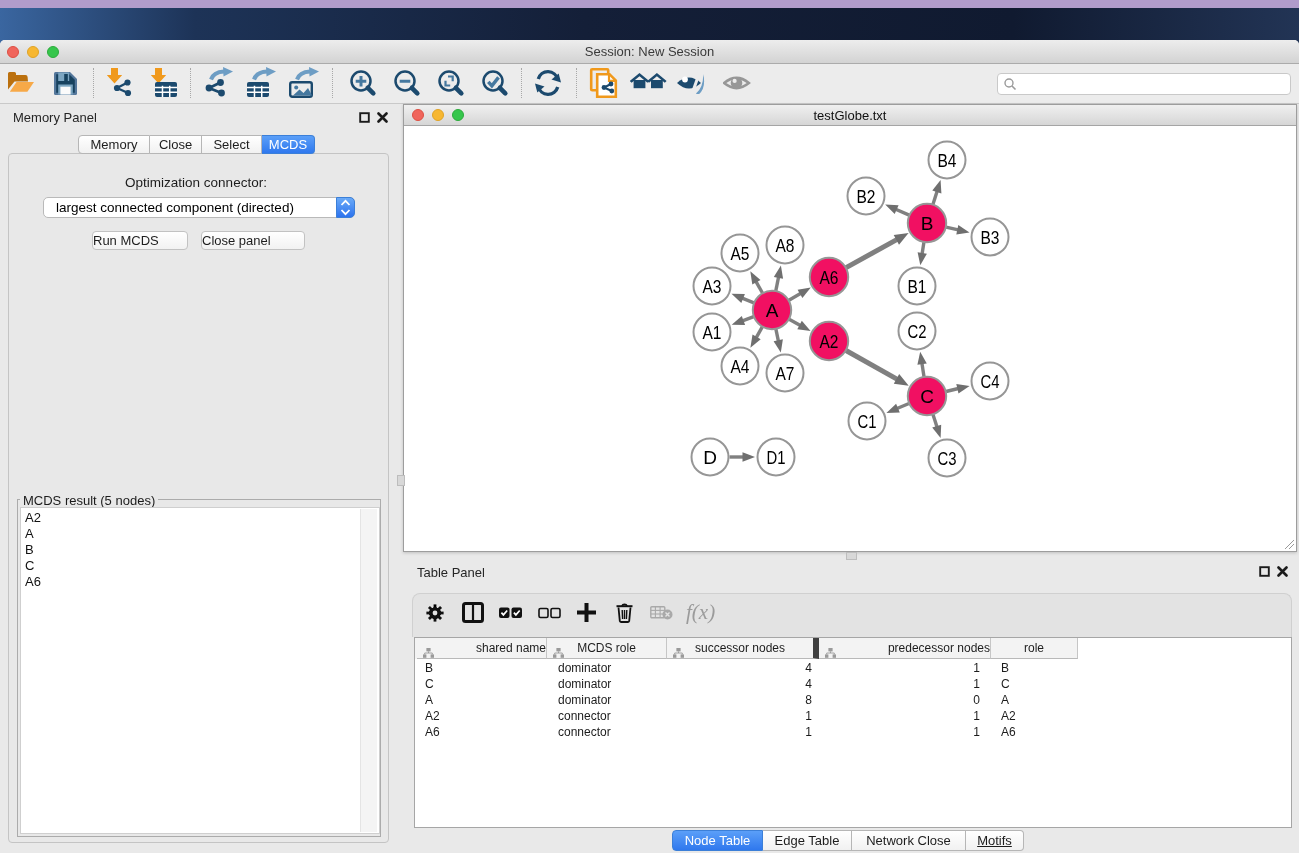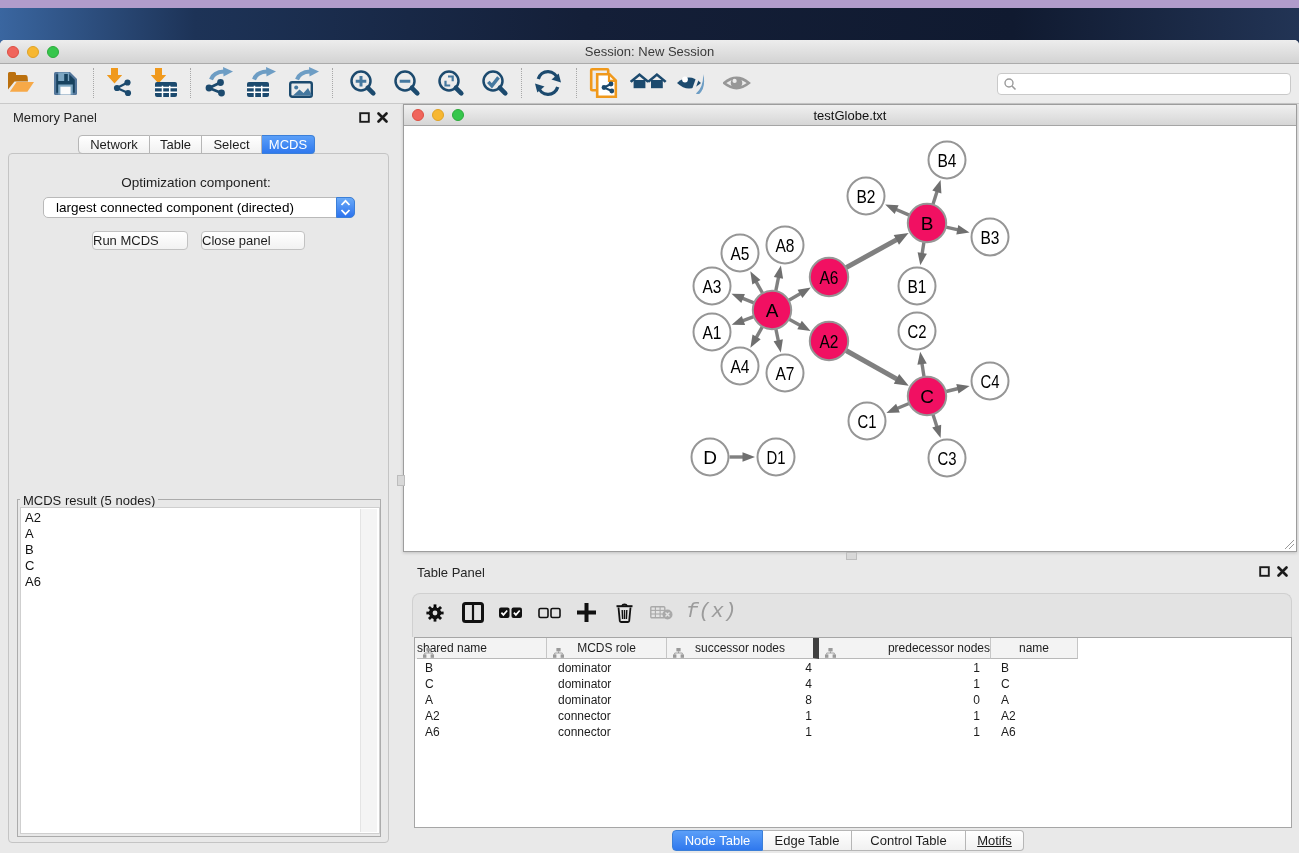--- a/index.html
+++ b/index.html
@@ -181,26 +181,26 @@
       </svg>
     </div>
 <div class="cpanel">
 <div class="abs" style="left:13px;top:6px;font-size:13px;color:#262626;">Memory Panel</div>
 <svg class="abs" style="left:359px;top:8px;" width="30" height="12" viewBox="0 0 30 12">
         <rect x="1.2" y="1.2" width="8.6" height="8.6" fill="none" stroke="#1b1b1b" stroke-width="1.9"></rect>
         <path d="M19.5,1.5 L27.5,9.5 M27.5,1.5 L19.5,9.5" stroke="#1b1b1b" stroke-width="2.6" stroke-linecap="round"></path>
       </svg>
 <div class="abs" style="left:8px;top:49px;width:379px;height:688px;background:#e8e8e8;border:1px solid #c4c4c4;border-radius:4px;"></div>
 <div class="abs" style="left:78px;top:31px;display:flex;">
-        <div class="tab" style="border-left:1px solid #b6b6b6;border-radius:4px 0 0 4px;width:70px;">Network</div>
-        <div class="tab" style="width:51px;">Table</div>
+        <div class="tab" style="border-left:1px solid #b6b6b6;border-radius:4px 0 0 4px;width:70px;">Memory</div>
+        <div class="tab" style="width:51px;">Close</div>
         <div class="tab" style="width:59px;">Select</div>
         <div class="tab sel" style="border-radius:0 4px 4px 0;width:52px;">MCDS</div>
       </div>
-<div class="abs" style="left:0;top:71px;width:392px;text-align:center;font-size:13.5px;color:#1d1d1d;">Optimization component:</div>
+<div class="abs" style="left:0;top:71px;width:392px;text-align:center;font-size:13.5px;color:#1d1d1d;">Optimization connector:</div>
 <div class="abs" style="left:43px;top:93px;width:312px;height:21px;background:#fff;border:1px solid #b9b9b9;border-radius:5px;box-sizing:border-box;"></div>
 <div class="abs" style="left:56px;top:96px;font-size:13.5px;color:#000000;">largest connected component (directed)</div>
 <div class="abs" style="left:336px;top:93px;width:19px;height:21px;background:linear-gradient(#6aaaf8,#2d73ee);border-radius:0 5px 5px 0;box-sizing:border-box;border:1px solid #3b7fd8;"><svg width="17" height="19" viewBox="0 0 17 19">
           <path d="M4.5,7 L8.5,2.8 L12.5,7" fill="none" stroke="#fff" stroke-width="1.8"></path>
           <path d="M4.5,12 L8.5,16.2 L12.5,12" fill="none" stroke="#fff" stroke-width="1.8"></path>
         </svg></div>
 <div class="btn" style="left:92px;top:127px;width:96px;height:19px;line-height:18px;">Run MCDS</div>
 <div class="btn" style="left:201px;top:127px;width:104px;height:19px;line-height:18px;">Close panel</div>
 <div class="abs" style="left:17px;top:395px;width:364px;height:338px;border:1px solid #ababab;box-sizing:border-box;"></div>
 <div class="abs" style="left:20px;top:389px;background:#e8e8e8;padding:0 3px;font-size:13px;color:#1b1b1b;">MCDS result (5 nodes)</div>
@@ -376,23 +376,23 @@
       <rect x="0.8" y="0.8" width="14" height="11" rx="1" fill="none" stroke="#a9a9a9" stroke-width="1.4"></rect>
       <g stroke="#a9a9a9" stroke-width="1.1">
         <line x1="0.8" y1="4.4" x2="14.8" y2="4.4"></line>
         <line x1="0.8" y1="8" x2="14.8" y2="8"></line>
         <line x1="5.4" y1="0.8" x2="5.4" y2="11.8"></line>
         <line x1="10.1" y1="0.8" x2="10.1" y2="11.8"></line>
       </g>
       <circle cx="17.5" cy="8.5" r="5" fill="#a9a9a9"></circle>
       <path d="M15.5,6.5 l4,4 M19.5,6.5 l-4,4" stroke="#e3e3e3" stroke-width="1.4"></path>
     </svg>
-<div class="abs" style="left:686px;top:560px;font-family:Liberation Mono, monospace;font-style:italic;font-size:21px;color:#9b9b9b;">f(x)</div>
+<div class="abs" style="left:686px;top:560px;font-family:Liberation Serif, serif;font-style:italic;font-size:21px;color:#9b9b9b;">f(x)</div>
 <div class="abs" style="left:414px;top:597px;width:878px;height:191px;background:#fff;border:1px solid #a6a6a6;box-sizing:border-box;"></div>
-<div class="abs" style="left:417px;top:598px;width:130px;height:21px;background:#f3f3f3;border-right:1px solid #c6c6c6;border-bottom:1px solid #b9b9b9;box-sizing:border-box;text-align:left;font-size:12px;color:#1d1d1d;line-height:20px;"><span style="position:absolute;left:6px;top:5px;"><svg width="11" height="10" viewBox="0 0 11 10" style="vertical-align:-1px;">
+<div class="abs" style="left:417px;top:598px;width:130px;height:21px;background:#f3f3f3;border-right:1px solid #c6c6c6;border-bottom:1px solid #b9b9b9;box-sizing:border-box;text-align:right;font-size:12px;color:#1d1d1d;line-height:20px;"><span style="position:absolute;left:6px;top:5px;"><svg width="11" height="10" viewBox="0 0 11 10" style="vertical-align:-1px;">
           <g fill="#9a9a9a">
             <rect x="3.4" y="0" width="4.2" height="3.4"></rect>
             <rect x="0" y="6.4" width="3.4" height="3.4"></rect>
             <rect x="7.6" y="6.4" width="3.4" height="3.4"></rect>
           </g>
           <g stroke="#9a9a9a" stroke-width="0.9" fill="none">
             <path d="M1.7,6.4 V5 H9.3 V6.4 M5.5,3.4 V5"></path>
           </g>
         </svg></span>shared name</div>
 <div class="abs" style="left:547px;top:598px;width:120px;height:21px;background:#f3f3f3;border-right:1px solid #c6c6c6;border-bottom:1px solid #b9b9b9;box-sizing:border-box;text-align:center;font-size:12px;color:#1d1d1d;line-height:20px;"><span style="position:absolute;left:6px;top:5px;"><svg width="11" height="10" viewBox="0 0 11 10" style="vertical-align:-1px;">
@@ -418,21 +418,21 @@
 <div class="abs" style="left:819px;top:598px;width:172px;height:21px;background:#f3f3f3;border-right:1px solid #c6c6c6;border-bottom:1px solid #b9b9b9;box-sizing:border-box;text-align:right;font-size:12px;color:#1d1d1d;line-height:20px;"><span style="position:absolute;left:6px;top:5px;"><svg width="11" height="10" viewBox="0 0 11 10" style="vertical-align:-1px;">
           <g fill="#9a9a9a">
             <rect x="3.4" y="0" width="4.2" height="3.4"></rect>
             <rect x="0" y="6.4" width="3.4" height="3.4"></rect>
             <rect x="7.6" y="6.4" width="3.4" height="3.4"></rect>
           </g>
           <g stroke="#9a9a9a" stroke-width="0.9" fill="none">
             <path d="M1.7,6.4 V5 H9.3 V6.4 M5.5,3.4 V5"></path>
           </g>
         </svg></span>predecessor nodes</div>
-<div class="abs" style="left:991px;top:598px;width:87px;height:21px;background:#f3f3f3;border-right:1px solid #c6c6c6;border-bottom:1px solid #b9b9b9;box-sizing:border-box;text-align:center;font-size:12px;color:#1d1d1d;line-height:20px;">name</div>
+<div class="abs" style="left:991px;top:598px;width:87px;height:21px;background:#f3f3f3;border-right:1px solid #c6c6c6;border-bottom:1px solid #b9b9b9;box-sizing:border-box;text-align:center;font-size:12px;color:#1d1d1d;line-height:20px;">role</div>
 <div class="abs" style="left:415px;top:598px;width:2px;height:21px;background:#f3f3f3;"></div>
 <div class="abs t12" style="left:425px;top:621px;">B</div>
 <div class="abs t12" style="left:558px;top:621px;">dominator</div>
 <div class="abs t12" style="left:700px;top:621px;width:112px;text-align:right;">4</div>
 <div class="abs t12" style="left:860px;top:621px;width:120px;text-align:right;">1</div>
 <div class="abs t12" style="left:1001px;top:621px;">B</div>
 <div class="abs t12" style="left:425px;top:637px;">C</div>
 <div class="abs t12" style="left:558px;top:637px;">dominator</div>
 <div class="abs t12" style="left:700px;top:637px;width:112px;text-align:right;">4</div>
 <div class="abs t12" style="left:860px;top:637px;width:120px;text-align:right;">1</div>
@@ -448,21 +448,21 @@
 <div class="abs t12" style="left:860px;top:669px;width:120px;text-align:right;">1</div>
 <div class="abs t12" style="left:1001px;top:669px;">A2</div>
 <div class="abs t12" style="left:425px;top:685px;">A6</div>
 <div class="abs t12" style="left:558px;top:685px;">connector</div>
 <div class="abs t12" style="left:700px;top:685px;width:112px;text-align:right;">1</div>
 <div class="abs t12" style="left:860px;top:685px;width:120px;text-align:right;">1</div>
 <div class="abs t12" style="left:1001px;top:685px;">A6</div>
 <div class="abs" style="left:672px;top:790px;display:flex;">
       <div class="tab sel" style="border-left:1px solid #3b7fd8;border-radius:4px 0 0 4px;width:89px;height:19px;line-height:19px;">Node Table</div>
       <div class="tab" style="width:88px;height:19px;line-height:19px;">Edge Table</div>
-      <div class="tab" style="width:113px;height:19px;line-height:19px;">Control Table</div>
+      <div class="tab" style="width:113px;height:19px;line-height:19px;">Network Close</div>
       <div class="tab" style="width:57px;height:19px;line-height:19px;border-radius:0 4px 4px 0;text-decoration:underline;">Motifs</div>
     </div>
 <div class="abs" style="left:0;top:813px;width:1299px;height:32px;background:#ececec;border-top:1px solid #c6c6c6;"></div>
 <div class="btn" style="left:10px;top:824px;width:27px;height:19px;"><svg width="15" height="12" viewBox="0 0 15 12" style="margin-top:3px;">
         <g fill="#111">
           <circle cx="1.6" cy="1.6" r="1.6"></circle>
           <circle cx="1.6" cy="6" r="1.6"></circle>
           <circle cx="1.6" cy="10.4" r="1.6"></circle>
           <rect x="4.6" y="0.4" width="10" height="2.4"></rect>
           <rect x="4.6" y="4.8" width="10" height="2.4"></rect>

